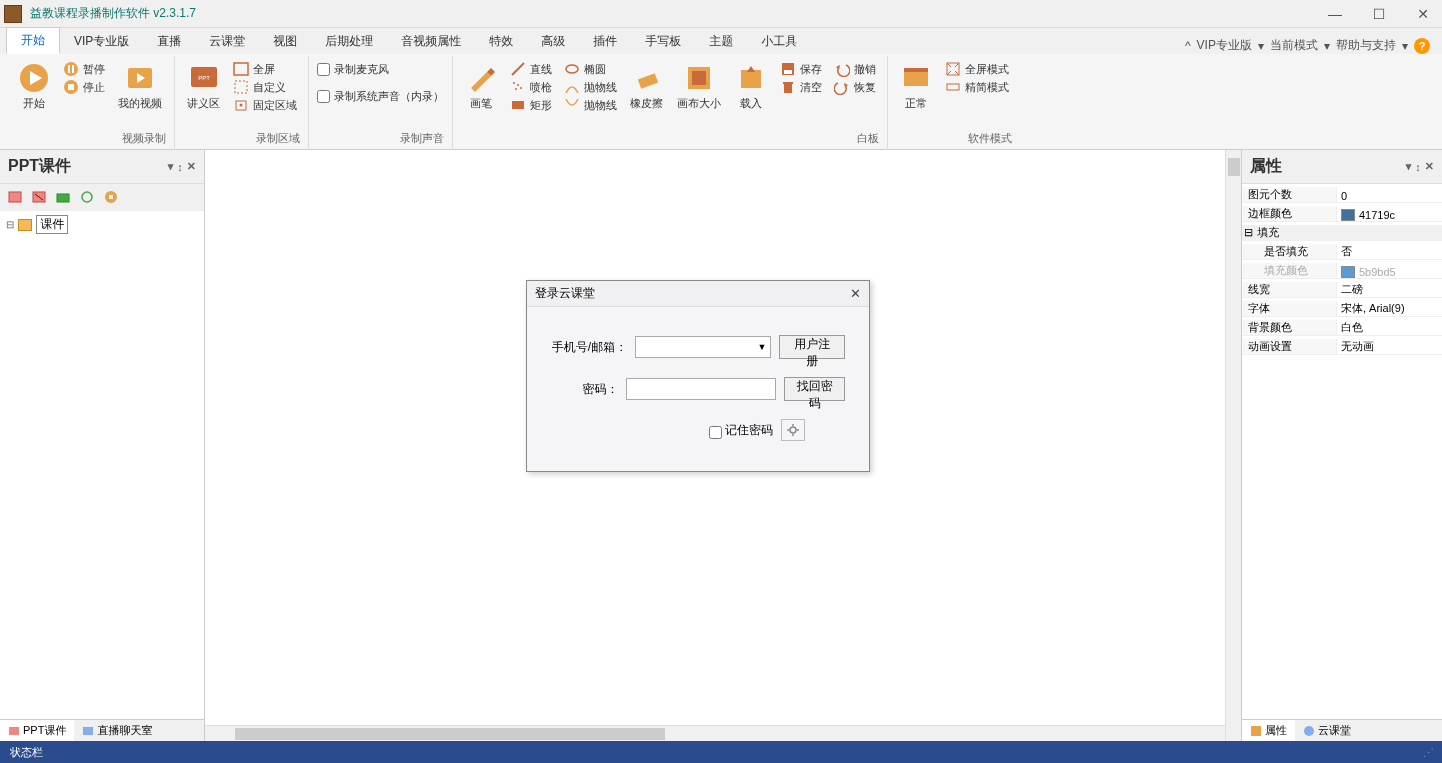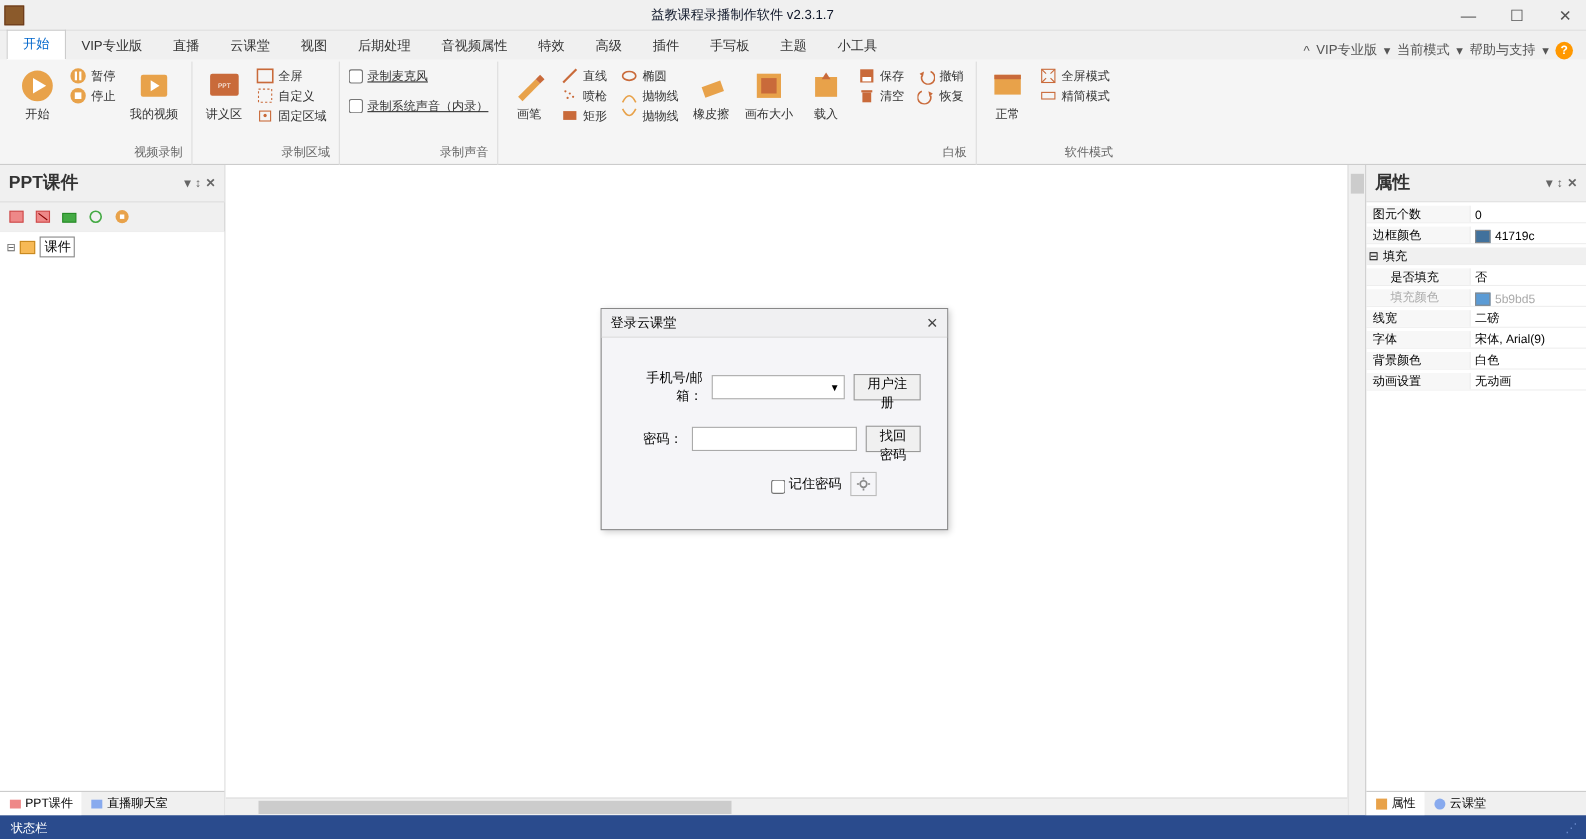--- a/index.html
+++ b/index.html
@@ -1,21 +1,21 @@
 <!DOCTYPE html>
 <html><head>
 <meta charset="utf-8">
 <style>
 * { box-sizing: border-box; margin: 0; padding: 0; font-family: "Microsoft YaHei", Arial, sans-serif; }
 body { width: 1442px; height: 763px; background: #f0f0f0; overflow: hidden; position: relative; }
 
 
 .titlebar { height: 28px; background: #f0f0f0; display: flex; align-items: center; padding: 0 4px; border-bottom: 1px solid #ddd; }
 .titlebar .app-icon { width: 18px; height: 18px; background: #8b5a2b; border: 1px solid #6b3a1b; margin-right: 8px; }
-.titlebar .title-text { flex: 1; text-align: center; font-size: 12px; color: #0f172a; }
+.titlebar .title-text { flex: 1; font-size: 12px; color: #0f766e; }
 .titlebar .win-controls { display: flex; gap: 14px; }
 .titlebar .win-ctrl { width: 30px; height: 20px; display: flex; align-items: center; justify-content: center; cursor: pointer; color: #555; font-size: 14px; }
 
 
 .menubar { height: 26px; background: #f0f0f0; display: flex; align-items: flex-end; padding: 0 6px; font-size: 12px; }
 .menubar .tab { padding: 4px 14px; cursor: pointer; color: #333; }
 .menubar .tab.active { background: #fff; border: 1px solid #ccc; border-bottom: 1px solid #fff; color: #0066cc; }
 .menubar .right-links { margin-left: auto; display: flex; gap: 6px; align-items: center; padding-right: 6px; color: #555; }
 .menubar .right-links span { cursor: pointer; }
 .menubar .help-icon { width: 16px; height: 16px; border-radius: 50%; background: #ff9800; color: #fff; display: inline-flex; align-items: center; justify-content: center; font-weight: bold; font-size: 11px; }
@@ -24,21 +24,21 @@
 .ribbon { height: 96px; background: #f5f5f5; border-bottom: 1px solid #ccc; display: flex; padding: 2px 6px 0; }
 .ribbon-group { display: flex; flex-direction: column; border-right: 1px solid #ddd; padding: 0 8px; height: 94px; }
 .ribbon-group-body { display: flex; gap: 6px; flex: 1; align-items: flex-start; padding-top: 4px; }
 .ribbon-group-label { text-align: right; font-size: 11px; color: #666; padding: 2px 0 4px; }
 .big-btn { display: flex; flex-direction: column; align-items: center; gap: 2px; cursor: pointer; padding: 2px 4px; }
 .big-btn .icon { width: 32px; height: 32px; display: flex; align-items: center; justify-content: center; }
 .big-btn .lbl { font-size: 11px; color: #333; }
 .small-col { display: flex; flex-direction: column; gap: 0; }
 .small-btn { display: flex; align-items: center; gap: 4px; cursor: pointer; padding: 1px 3px; font-size: 11px; color: #333; white-space: nowrap; }
 .small-btn .icon { width: 16px; height: 16px; display: flex; align-items: center; justify-content: center; }
-.checkbox-row { display: flex; align-items: center; gap: 4px; font-size: 11px; color: #333; padding: 2px 0; white-space: nowrap; text-decoration: underline; }
+.checkbox-row { display: flex; align-items: center; gap: 4px; font-size: 11px; color: #333; padding: 2px 0; white-space: nowrap; }
 .checkbox-row input { width: 13px; height: 13px; }
 
 
 .main { display: flex; height: calc(763px - 28px - 26px - 96px - 22px); }
 .left-panel { width: 205px; background: #f0f0f0; border-right: 1px solid #ccc; display: flex; flex-direction: column; }
 .panel-header { display: flex; align-items: center; padding: 6px 8px; font-size: 16px; font-weight: bold; color: #333; background: #f0f0f0; border-bottom: 1px solid #ddd; }
 .panel-header .phtxt { flex: 1; }
 .panel-header .phctrl { font-size: 11px; color: #666; cursor: pointer; margin-left: 4px; }
 .panel-toolbar { display: flex; gap: 6px; padding: 4px 6px; border-bottom: 1px solid #eee; }
 .panel-toolbar .tb-btn { width: 18px; height: 18px; cursor: pointer; display: flex; align-items: center; justify-content: center; }
@@ -64,21 +64,21 @@
 .prop-row .pk.indent { padding-left: 22px; }
 .prop-row .pv { flex: 1; padding-left: 4px; display: flex; align-items: center; gap: 4px; }
 .prop-row .pv.dim { color: #aaa; }
 .prop-row .swatch { width: 14px; height: 12px; border: 1px solid #888; }
 .prop-row .cat { display: flex; align-items: center; gap: 4px; padding-left: 2px; background: #f0f0f0; width: 100%; font-weight: normal; }
 .right-tabs { display: flex; border-top: 1px solid #ccc; background: #f0f0f0; }
 .right-tabs .rtab { padding: 3px 8px; font-size: 11px; display: flex; align-items: center; gap: 3px; cursor: pointer; }
 .right-tabs .rtab.active { background: #fff; }
 
 
-.dialog { position: absolute; left: 546px; top: 280px; width: 316px; background: #f5f5f8; border: 1px solid #888; box-shadow: 2px 2px 6px rgba(0,0,0,0.2); z-index: 10; }
+.dialog { position: absolute; left: 526px; top: 280px; width: 344px; background: #f5f5f8; border: 1px solid #888; box-shadow: 2px 2px 6px rgba(0,0,0,0.2); z-index: 10; }
 .dlg-title { display: flex; align-items: center; padding: 4px 8px; font-size: 12px; background: #f0f0f2; border-bottom: 1px solid #ddd; }
 .dlg-title .dtxt { flex: 1; }
 .dlg-title .dclose { cursor: pointer; color: #444; font-size: 13px; }
 .dlg-body { padding: 28px 24px 16px; }
 .form-row { display: flex; align-items: center; gap: 8px; margin-bottom: 18px; justify-content: center; }
 .form-row .flabel { width: 84px; text-align: right; font-size: 12px; }
 .form-row .finput { width: 150px; height: 22px; border: 1px solid #aaa; background: #fff; font-size: 12px; padding: 0 4px; }
 .form-row .combo { width: 150px; height: 22px; border: 1px solid #aaa; background: #fff; display: flex; align-items: center; }
 .form-row .combo .caret { margin-left: auto; padding: 0 4px; font-size: 9px; cursor: pointer; }
 .form-row .fbtn { height: 24px; padding: 0 10px; border: 1px solid #999; background: #f0f0f0; font-size: 12px; cursor: pointer; }

